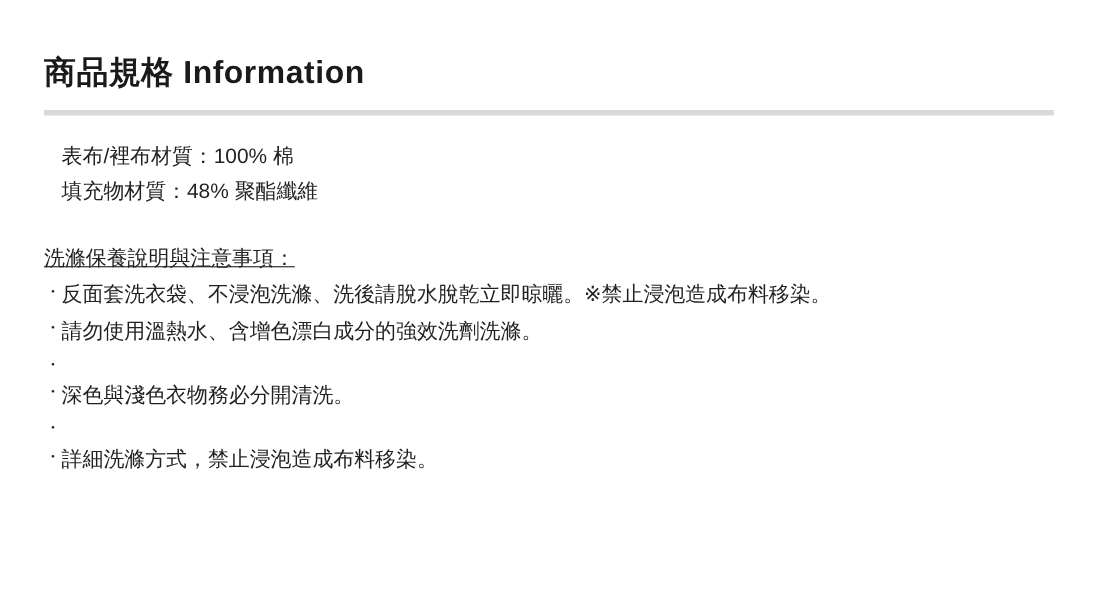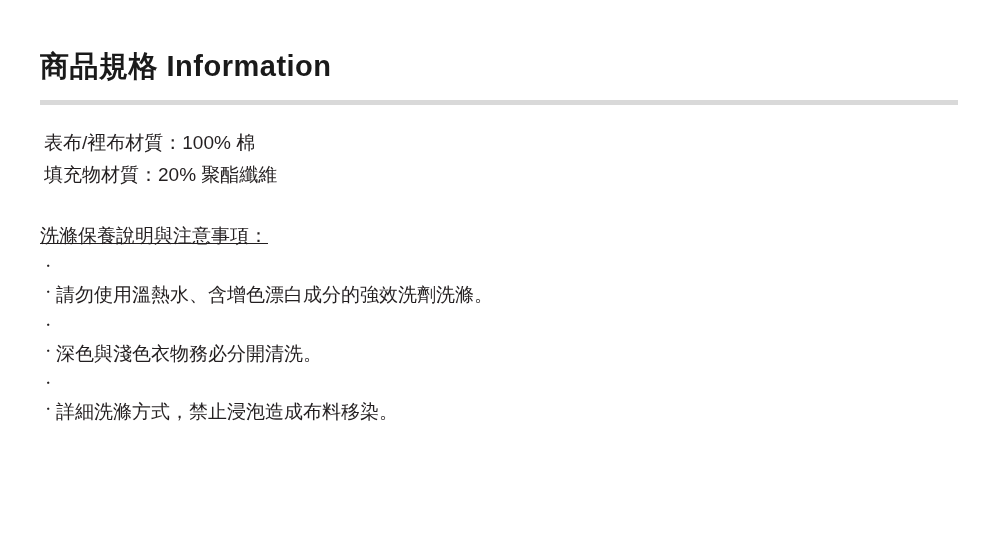--- a/index.html
+++ b/index.html
@@ -30,21 +30,21 @@
     margin: 0 0 16px 0;
     white-space: pre;
   }
   .rule {
     width: 918px;
     height: 5px;
     background: #d9d9d9;
     margin: 0 0 22px 0;
   }
   .spec-list {
-    margin: 0 0 30px 4px;
+    margin: 0 0 30px 16px;
     padding: 0;
     list-style: none;
   }
   .spec-list li {
     font-size: 19px;
     line-height: 1.65;
     color: #231f20;
     white-space: pre;
   }
   .care-heading {
@@ -85,28 +85,29 @@
 <body>
 
 <div class="page">
 
   <h1 class="section-title">商品規格 Information</h1>
 
   <div class="rule"></div>
 
   <ul class="spec-list">
     <li>表布/裡布材質：100% 棉</li>
-    <li>填充物材質：20% 聚酯纖維</li>
+    <li>填充物材質：48% 聚酯纖維</li>
   </ul>
 
   <p class="care-heading">洗滌保養說明與注意事項：</p>
 
   <ul class="care-list">
     <li>
       <span class="bullet">・</span>
+      <span class="care-text">反面套洗衣袋、不浸泡洗滌、洗後請脫水脫乾立即晾曬。※禁止浸泡造成布料移染。</span>
     </li>
     <li>
       <span class="bullet">・</span>
       <span class="care-text">請勿使用溫熱水、含增色漂白成分的強效洗劑洗滌。</span>
     </li>
     <li>
       <span class="bullet">・</span>
     </li>
     <li>
       <span class="bullet">・</span>

